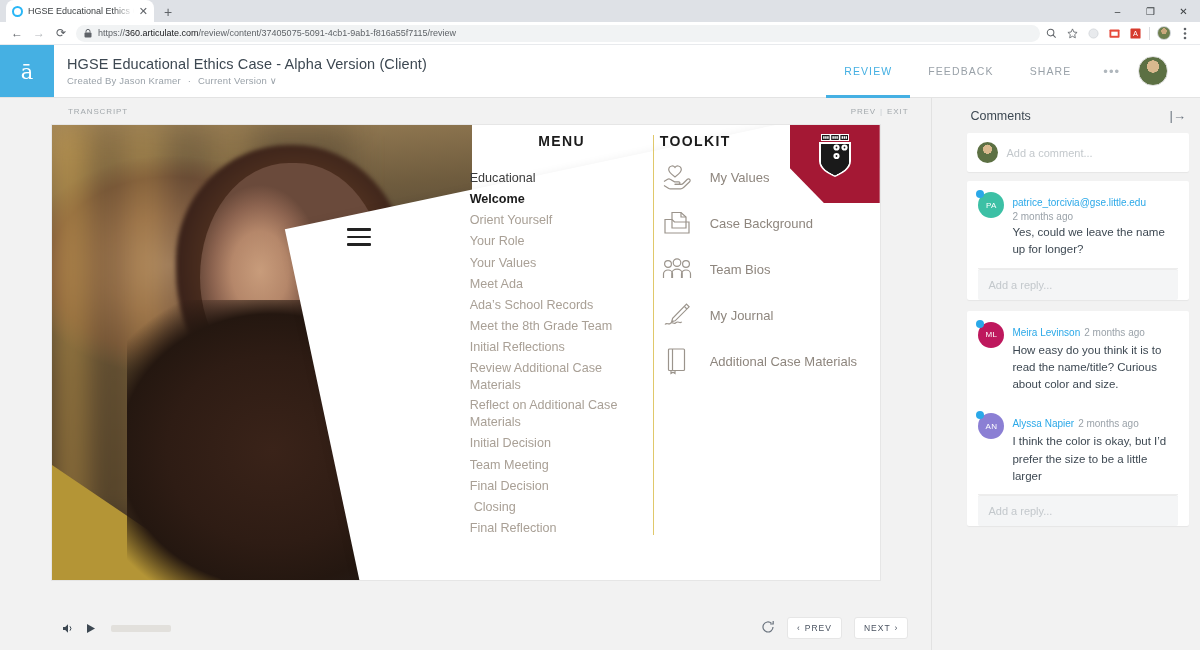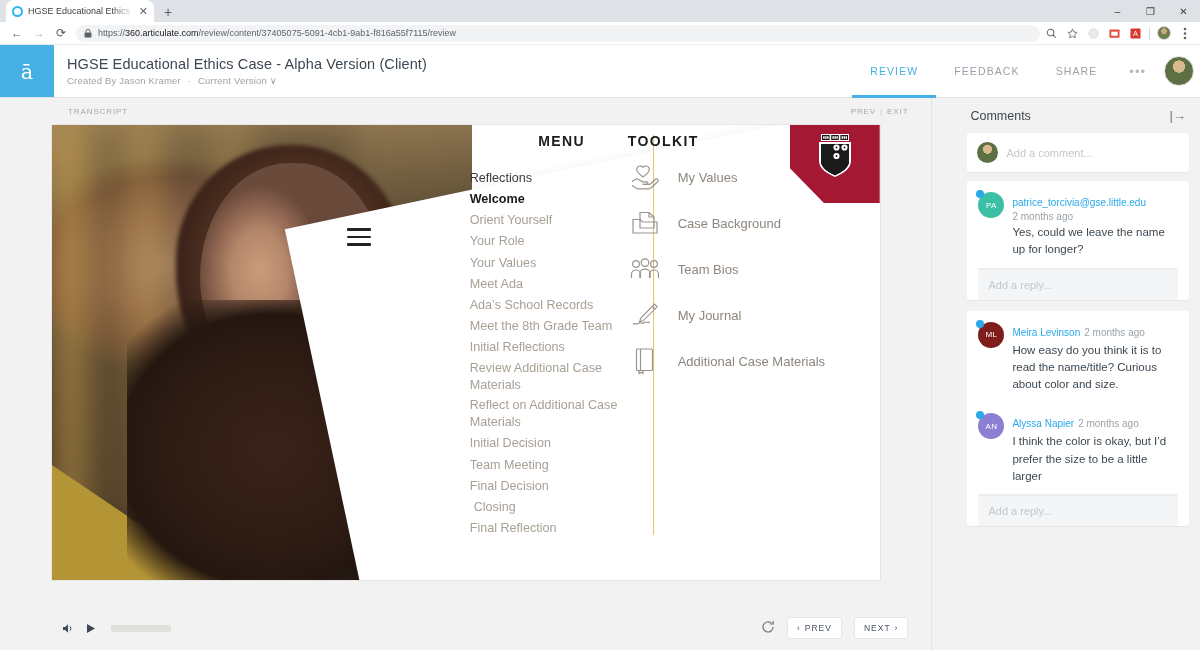--- a/index.html
+++ b/index.html
@@ -138,21 +138,21 @@
     color: #ffffff; font-size: 21px; font-weight: 400;
     font-family: "DejaVu Serif", serif;
     line-height: 1;
     position: relative; top: 1px;
   }
   .header-text { padding-left: 13px; display: flex; flex-direction: column; justify-content: center; flex: 1 1 auto; }
   .proj-title { font-size: 14.5px; color: #3d4852; font-weight: 400; letter-spacing: .1px; }
   .proj-sub { font-size: 9.5px; color: #9aa2a9; margin-top: 3px; letter-spacing: .2px; }
   .proj-sub .dot { margin: 0 4px; }
   .proj-sub .ver { cursor: pointer; }
-  .header-nav { display: flex; align-items: stretch; padding-right: 6px; gap: 0; }
+  .header-nav { display: flex; align-items: stretch; padding-right: 32px; gap: 0; }
   .hnav {
     display: flex; align-items: center;
     padding: 0 18px;
     font-size: 10.5px; letter-spacing: 1.1px;
     color: #9aa2a9;
     cursor: pointer;
     border-bottom: 3px solid transparent;
     position: relative; top: 1px;
   }
   .hnav.active { color: #45b0e3; border-bottom-color: #45b0e3; }
@@ -287,21 +287,21 @@
   .menu-item.visited { color: #3b3b3b; }
   .menu-item.current { color: #1b1b1b; font-weight: 600; }
   .menu-item.two-line { line-height: 1.33; margin: 2px 0 3px; }
   .menu-item.indent { padding-left: 4px; }
 
   .divider-line {
     position: absolute; left: 601px; top: 10px;
     width: 1.6px; height: 400px; background: #e0c86a;
   }
 
-  .toolkit-col { position: absolute; left: 576px; top: 8px; width: 230px; }
+  .toolkit-col { position: absolute; left: 608px; top: 8px; width: 230px; }
   .toolkit-title {
     font-size: 14px; font-weight: bold; color: #1b1b1b;
     letter-spacing: 1.4px; margin-bottom: 13px;
   }
   .tk-item {
     display: flex; align-items: center; gap: 16px;
     margin-bottom: 16px; cursor: pointer;
   }
   .tk-icon { width: 34px; height: 30px; flex: 0 0 auto; display: flex; align-items: center; justify-content: center; }
   .tk-label { font-size: 13px; color: #8e867e; }
@@ -523,21 +523,21 @@
             <div class="panel-content">
 
               <div class="hamburger">
                 <i></i>
                   <i></i>
                   <i></i>
               </div>
 
               <div class="menu-col">
                 <div class="menu-title">MENU</div>
-                <div class="menu-item visited">Reflections</div>
+                <div class="menu-item visited">Educational</div>
                 <div class="menu-item current">Welcome</div>
                 <div class="menu-item">Orient Yourself</div>
                 <div class="menu-item">Your Role</div>
                 <div class="menu-item">Your Values</div>
                 <div class="menu-item">Meet Ada</div>
                 <div class="menu-item">Ada’s School Records</div>
                 <div class="menu-item">Meet the 8th Grade Team</div>
                 <div class="menu-item">Initial Reflections</div>
                 <div class="menu-item two-line">Review Additional Case Materials</div>
                 <div class="menu-item two-line">Reflect on Additional Case Materials</div>
@@ -711,21 +711,21 @@
               <span class="c-time block">2 months ago</span>
               <div class="c-text">Yes, could we leave the name up for longer?</div>
             </div>
           </div>
           <div class="card-sep"></div>
           <div class="reply-box">Add a reply...</div>
         </div>
 
         <div class="card">
           <div class="comment">
-            <span class="avatar" style="background:#7f1d1d">
+            <span class="avatar" style="background:#be185d">
               <span class="dot"></span>
               <span>ML</span>
             </span>
             <div class="c-body">
               <span class="c-name">Meira Levinson</span><span class="c-time">2 months ago</span>
               <div class="c-text">How easy do you think it is to read the name/title?  Curious about color and size.</div>
             </div>
           </div>
           <div class="comment">
             <span class="avatar" style="background:#8b7fd4">

